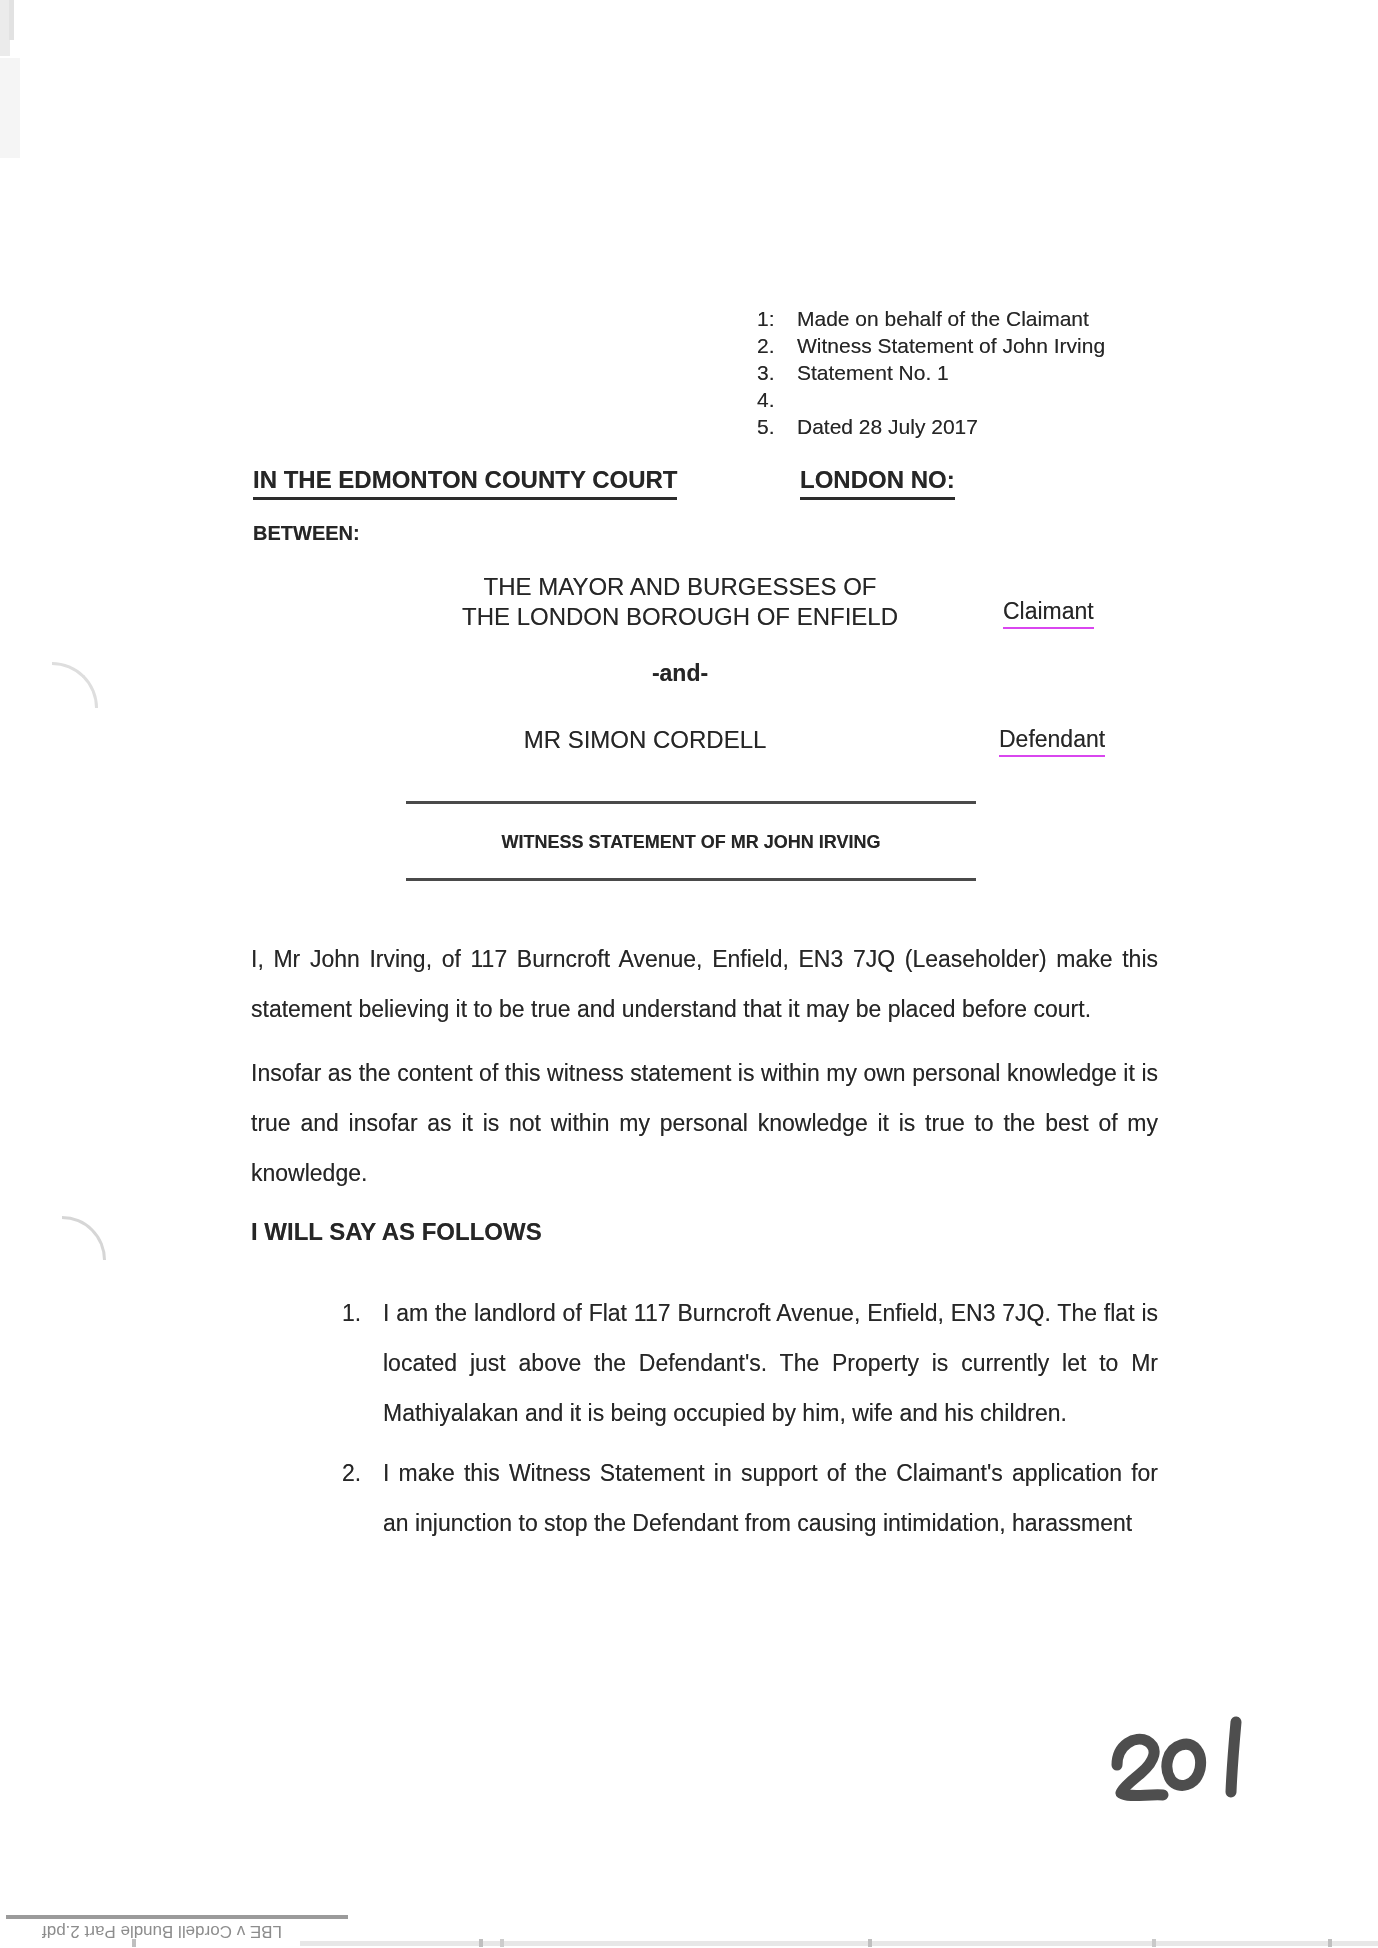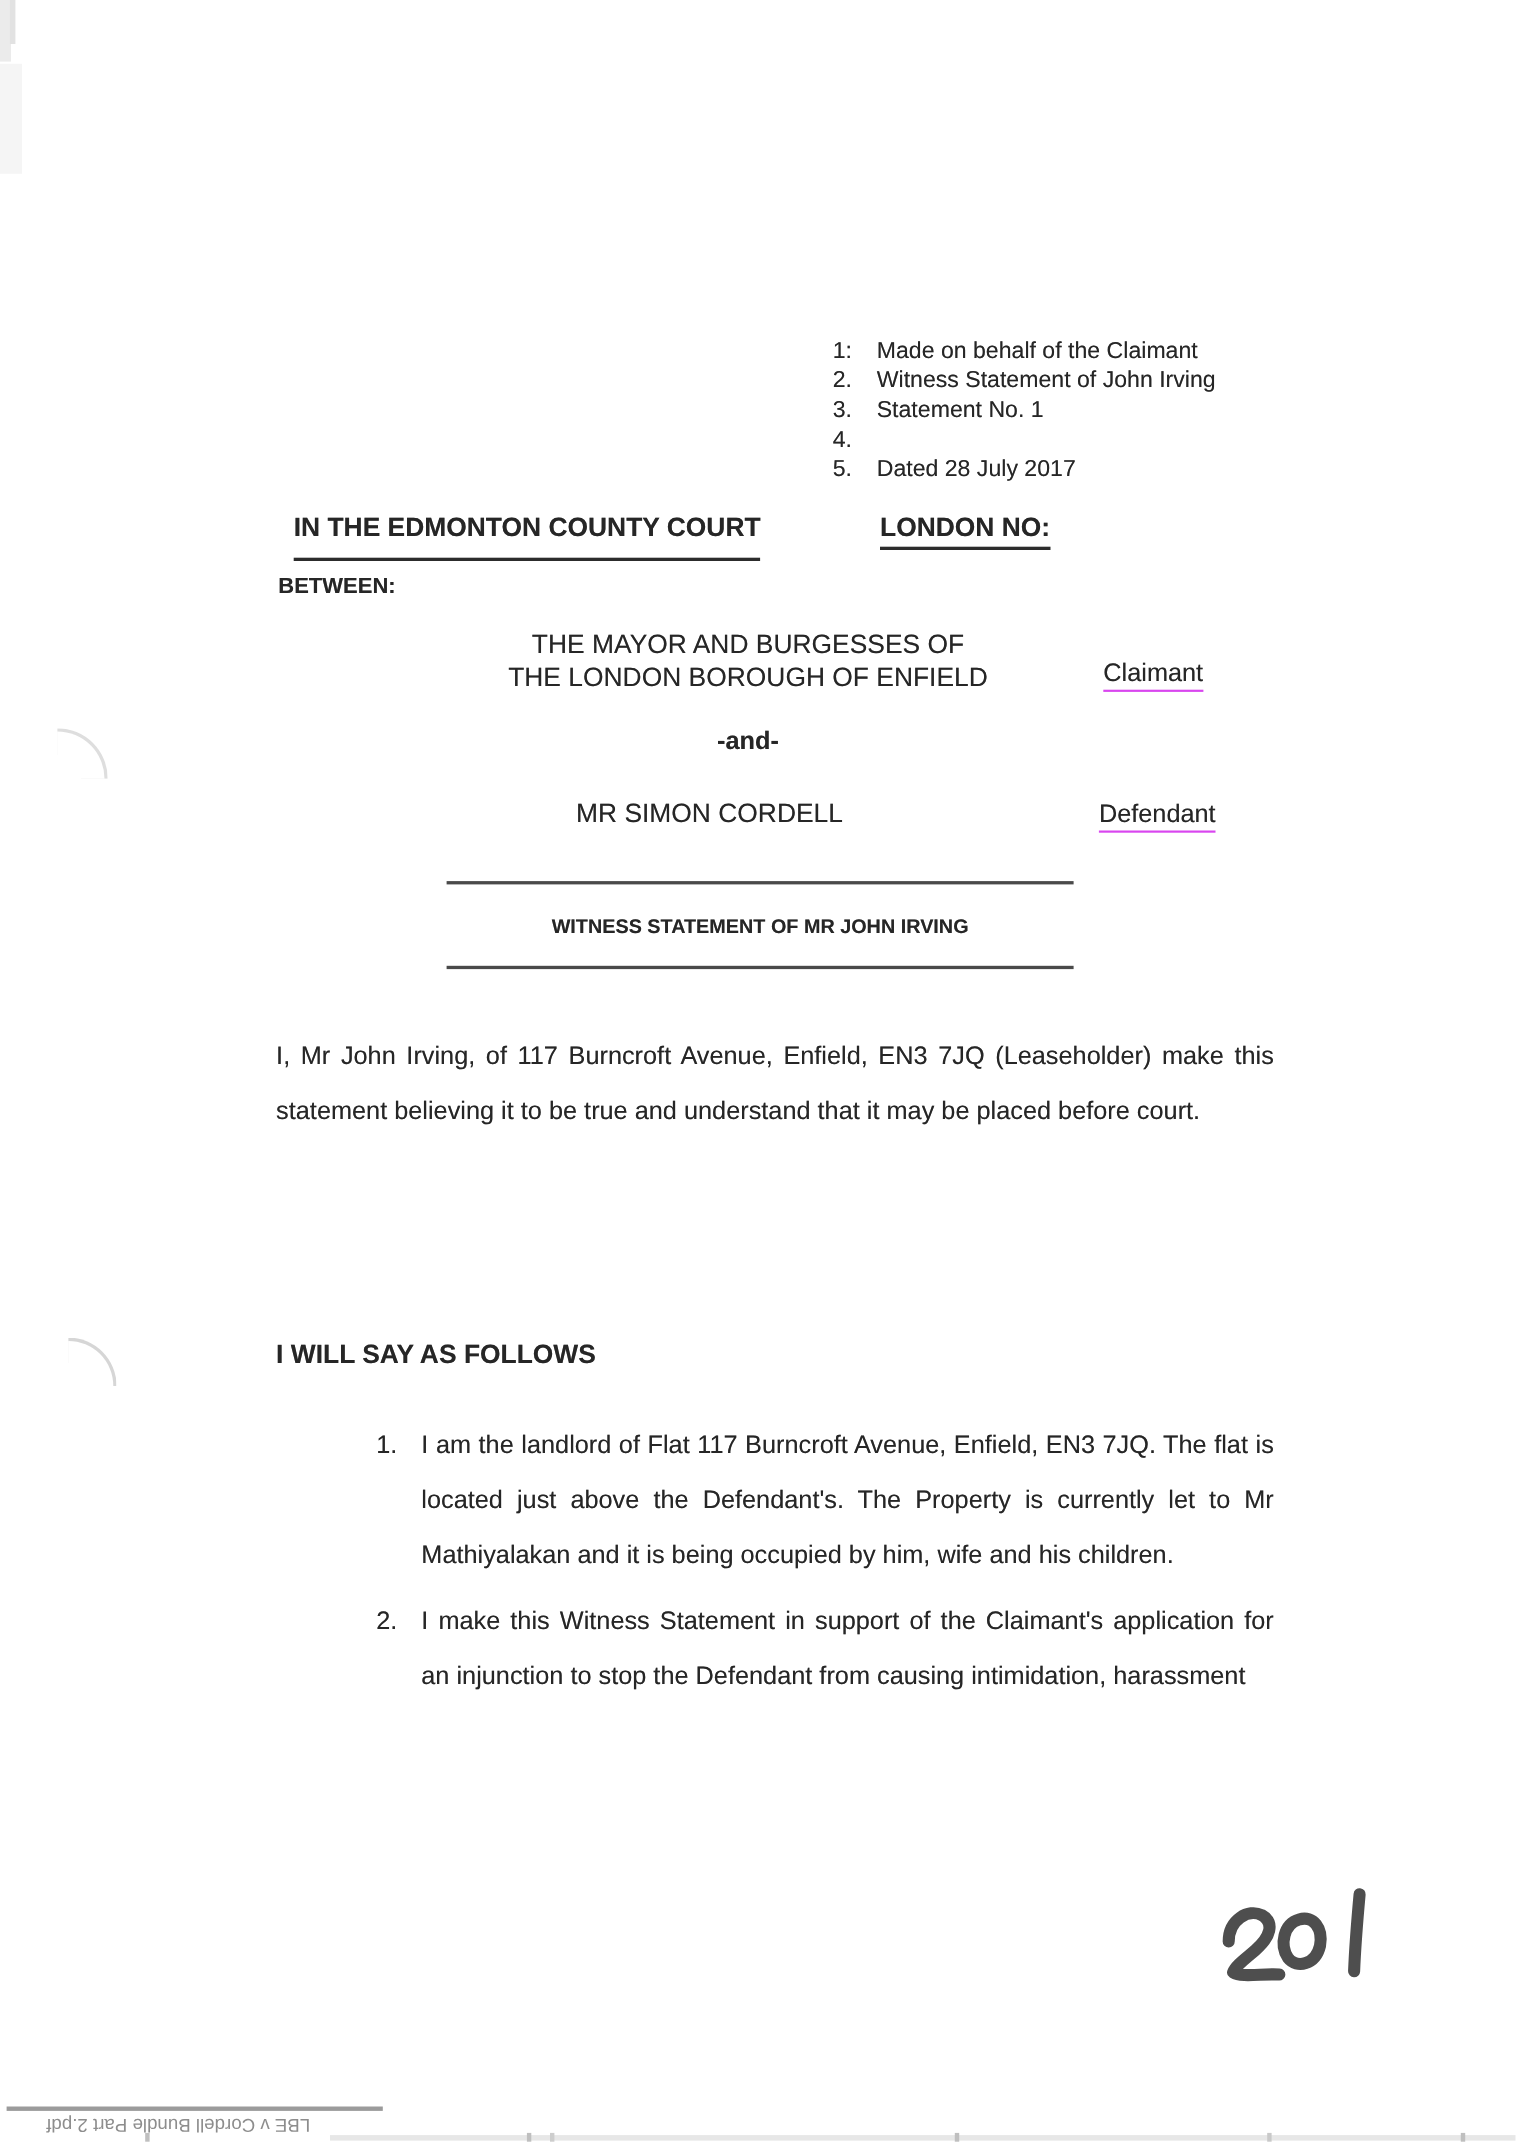--- a/index.html
+++ b/index.html
@@ -11,21 +11,21 @@
   .txt{text-shadow:0 0 0.6px rgba(20,20,20,0.45);}
 
   
   .hdr-list{position:absolute;left:757px;top:305px;font-size:21px;line-height:27px;}
   .hdr-row{display:flex;}
   .hdr-num{width:40px;}
   .hdr-text{white-space:nowrap;}
 
   
   .court-row{position:absolute;left:253px;top:466px;width:900px;font-size:24px;font-weight:bold;}
-  .court-name{position:absolute;left:14px;top:0;border-bottom:3px solid #2c2c2c;padding-bottom:13px;white-space:nowrap;}
+  .court-name{position:absolute;left:0;top:0;border-bottom:3px solid #2c2c2c;padding-bottom:3px;white-space:nowrap;}
   .claim-no{position:absolute;left:547px;top:0;border-bottom:3px solid #2c2c2c;padding-bottom:3px;white-space:nowrap;}
   .between{position:absolute;left:253px;top:522px;font-size:20px;font-weight:bold;}
 
   
   .claimant-block{position:absolute;left:380px;top:572px;width:600px;text-align:center;font-size:24px;line-height:30px;}
   .role{font-size:23px;border-bottom:2px solid #d946ef;padding-bottom:2px;white-space:nowrap;}
   .claimant-role{position:absolute;left:1003px;top:598px;}
   .and-sep{position:absolute;left:380px;top:660px;width:600px;text-align:center;font-size:23px;font-weight:bold;}
   .defendant-name{position:absolute;left:380px;top:726px;width:530px;text-align:center;font-size:24px;}
   .defendant-role{position:absolute;left:999px;top:726px;}
@@ -116,20 +116,21 @@
   <div class="and-sep txt">-and-</div>
 
   <div class="defendant-name txt">MR SIMON CORDELL</div>
   <span class="role defendant-role txt">Defendant</span>
 
   <div class="rule rule-top"></div>
   <div class="stmt-title txt">WITNESS STATEMENT OF MR JOHN IRVING</div>
   <div class="rule rule-bottom"></div>
 
   <div class="para para1 txt">I, Mr John Irving, of 117 Burncroft Avenue, Enfield, EN3 7JQ (Leaseholder) make this statement believing it to be true and understand that it may be placed before court.</div>
+  <div class="para para2 txt">Insofar as the content of this witness statement is within my own personal knowledge it is true and insofar as it is not within my personal knowledge it is true to the best of my knowledge.</div>
 
   <div class="section-heading txt">I WILL SAY AS FOLLOWS</div>
 
   <div class="num-item item1">
     <span class="n txt">1.</span>
     <div class="t txt">I am the landlord of Flat 117 Burncroft Avenue, Enfield, EN3 7JQ. The flat is located just above the Defendant's. The Property is currently let to Mr Mathiyalakan and it is being occupied by him, wife and his children.</div>
   </div>
   <div class="num-item item2">
     <span class="n txt">2.</span>
     <div class="t txt">I make this Witness Statement in support of the Claimant's application for an injunction to stop the Defendant from causing intimidation, harassment</div>

